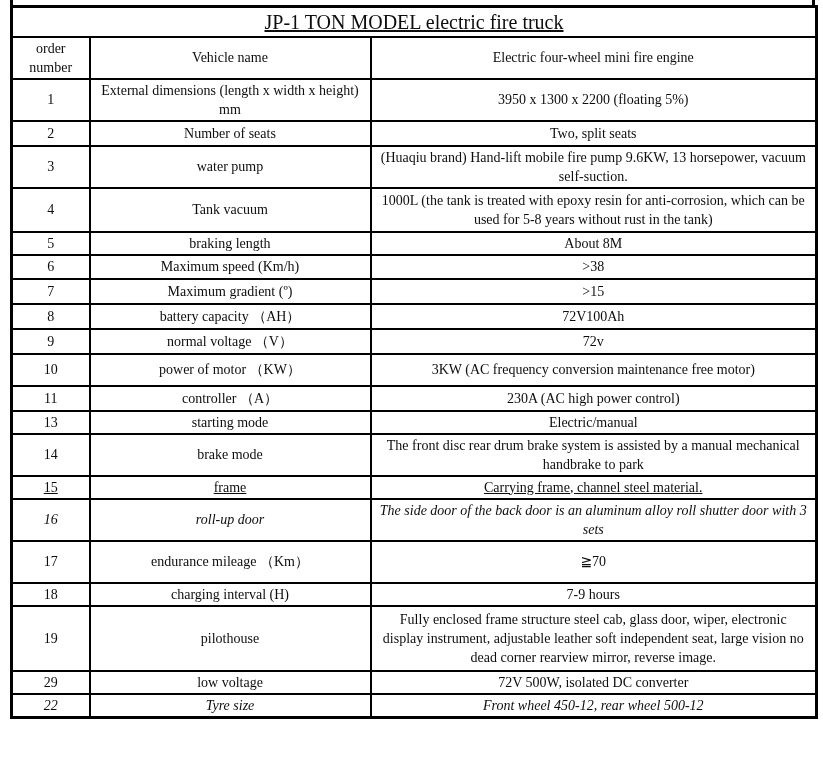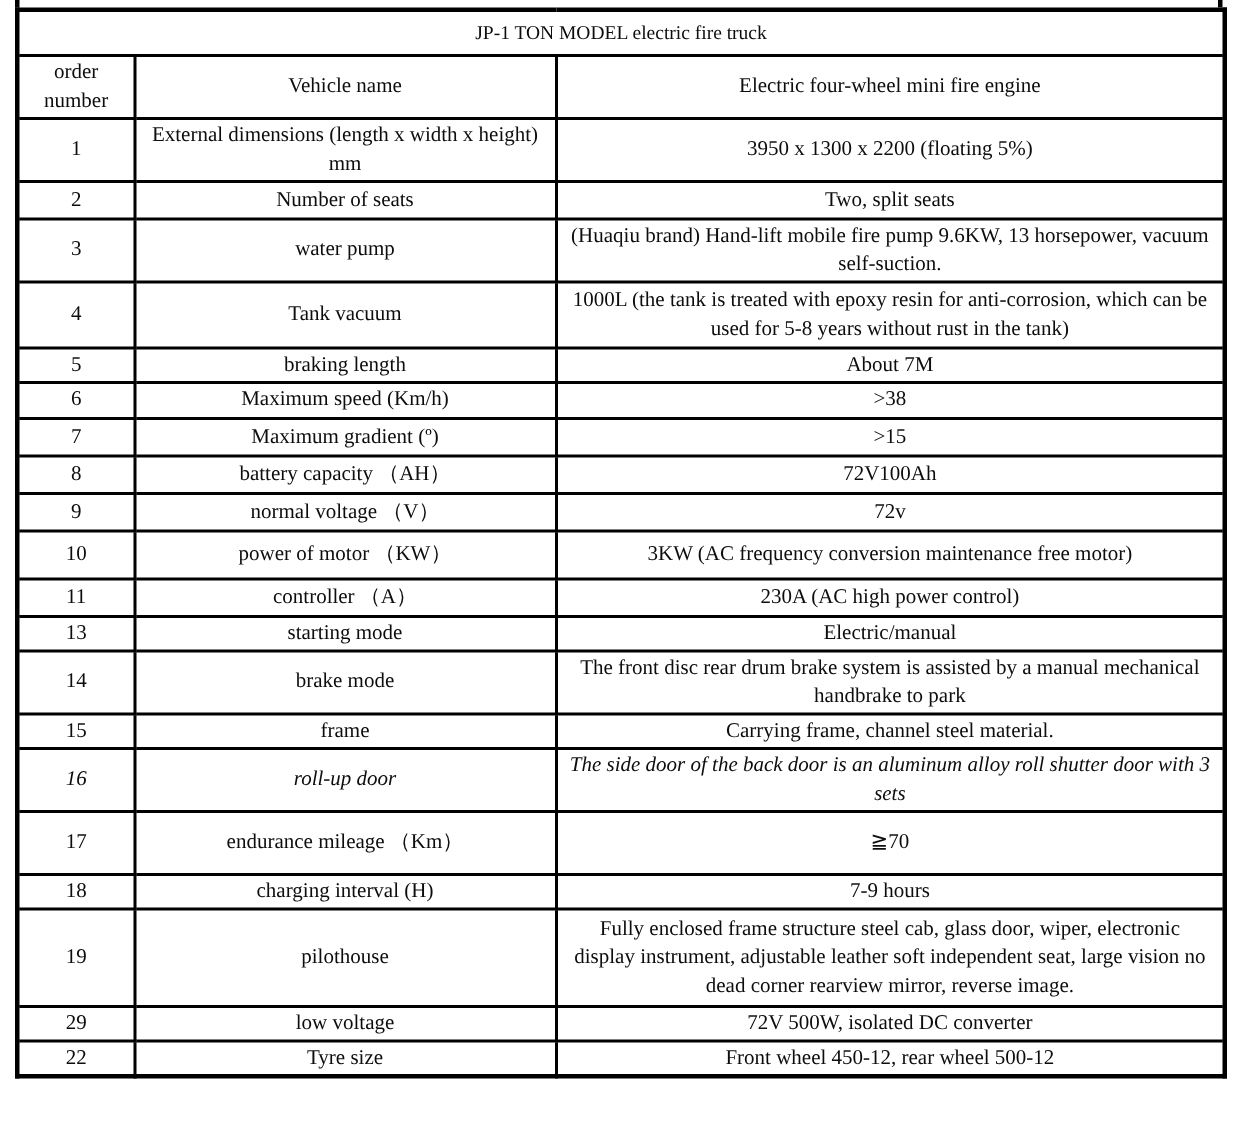--- a/index.html
+++ b/index.html
@@ -47,23 +47,24 @@
     font-size: 14px;
     line-height: 19px;
     padding: 1px 8px;
     overflow: hidden;
     word-wrap: break-word;
   }
   tr.title-row {
     height: 30px;
   }
   tr.title-row td {
-    font-size: 13px;
+    font-size: 20px;
     line-height: 24px;
     padding: 1px 4px;
+    text-decoration: underline;
   }
   tr.header-row {
     height: 42px;
   }
 </style>
 </head>
 <body>
 
 <div class="page">
   <div class="top-stub"></div>
@@ -98,21 +99,21 @@
           <td>(Huaqiu brand) Hand-lift mobile fire pump 9.6KW, 13 horsepower, vacuum self-suction.</td>
         </tr>
         <tr style="height: 44px;">
           <td>4</td>
           <td>Tank vacuum</td>
           <td>1000L (the tank is treated with epoxy resin for anti-corrosion, which can be used for 5-8 years without rust in the tank)</td>
         </tr>
         <tr style="height: 21px;">
           <td>5</td>
           <td>braking length</td>
-          <td>About 7M</td>
+          <td>About 8M</td>
         </tr>
         <tr style="height: 24px;">
           <td>6</td>
           <td>Maximum speed (Km/h)</td>
           <td>&gt;38</td>
         </tr>
         <tr style="height: 25px;">
           <td>7</td>
           <td>Maximum gradient (º)</td>
           <td>&gt;15</td>
@@ -140,21 +141,21 @@
         <tr style="height: 23px;">
           <td>13</td>
           <td>starting mode</td>
           <td>Electric/manual</td>
         </tr>
         <tr style="height: 42px;">
           <td>14</td>
           <td>brake mode</td>
           <td>The front disc rear drum brake system is assisted by a manual mechanical handbrake to park</td>
         </tr>
-        <tr style="height: 21px;">
+        <tr style="height: 21px; text-decoration: underline;">
           <td>15</td>
           <td>frame</td>
           <td>Carrying frame, channel steel material.</td>
         </tr>
         <tr style="height: 42px; font-style: italic;">
           <td>16</td>
           <td>roll-up door</td>
           <td>The side door of the back door is an aluminum alloy roll shutter door with 3 sets</td>
         </tr>
         <tr style="height: 42px;">
@@ -170,20 +171,20 @@
         <tr style="height: 65px;">
           <td>19</td>
           <td>pilothouse</td>
           <td>Fully enclosed frame structure steel cab, glass door, wiper, electronic display instrument, adjustable leather soft independent seat, large vision no dead corner rearview mirror, reverse image.</td>
         </tr>
         <tr style="height: 21px;">
           <td>29</td>
           <td>low voltage</td>
           <td>72V 500W, isolated DC converter</td>
         </tr>
-        <tr style="height: 23px;">
+        <tr style="height: 23px; font-style: italic;">
           <td>22</td>
           <td>Tyre size</td>
           <td>Front wheel 450-12, rear wheel 500-12</td>
         </tr>
       </tbody>
   </table>
 </div>
 
 </body></html>

